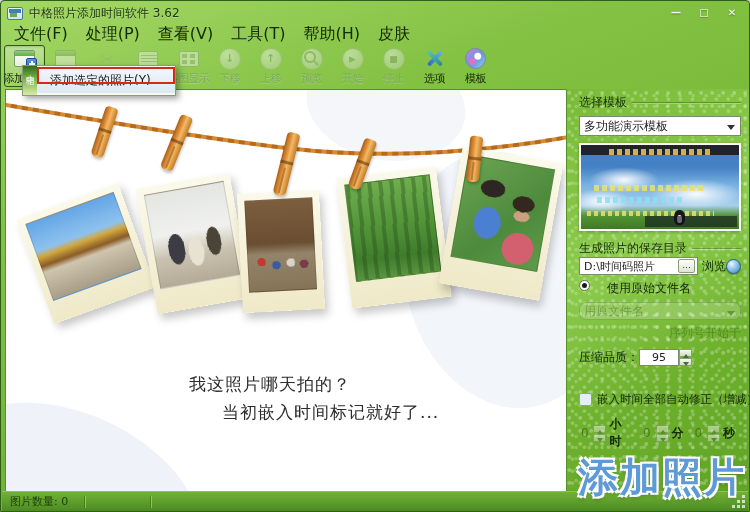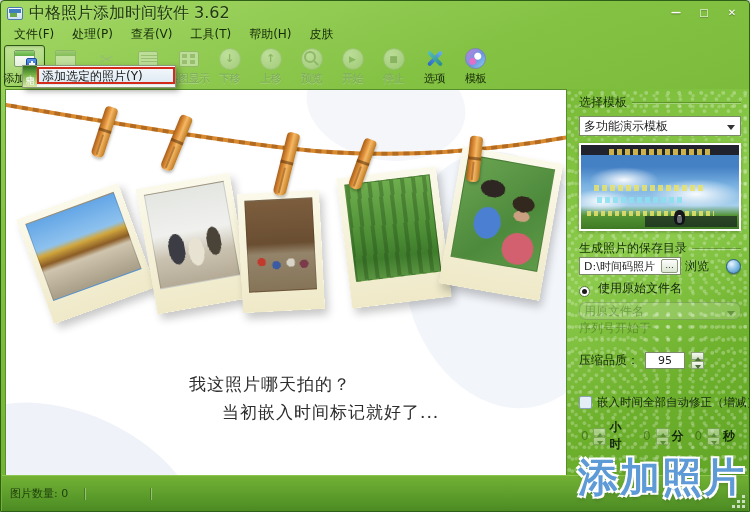--- a/index.html
+++ b/index.html
@@ -7,26 +7,26 @@
   .window{
     position:relative; width:750px; height:512px; overflow:hidden;
     border:1px solid #2f5e16; border-radius:4px 4px 0 0;
     background:linear-gradient(160deg,#a4d866 0%,#84c244 28%,#77b737 55%,#6aac2d 78%,#5d9f26 100%);
   }
   
   .titlebar{height:24px; display:flex; align-items:center; padding:0 6px; position:relative;}
   .app-icon{width:16px;height:13px;background:linear-gradient(#f8fbff,#cfe0f2);border:1px solid #4a7aa8;border-radius:2px;position:relative;margin-right:6px;}
   .app-icon::before{content:"";position:absolute;left:1px;top:1px;right:1px;height:4px;background:#3f7fc0;}
   .app-icon::after{content:"";position:absolute;left:2px;bottom:2px;width:7px;height:4px;background:#6aa84f;}
-  .title-text{font-size:16px;color:#20390f;text-shadow:0 1px 0 rgba(255,255,255,.25);}
+  .title-text{font-size:12px;color:#20390f;text-shadow:0 1px 0 rgba(255,255,255,.25);}
   .win-controls{position:absolute;right:6px;top:4px;display:flex;gap:6px;}
   .win-btn{width:22px;height:15px;display:flex;align-items:center;justify-content:center;color:#fff;font-size:10px;font-weight:bold;text-shadow:0 1px 1px rgba(0,0,0,.35);border-radius:2px;}
   
   .menubar{height:19px;display:flex;align-items:center;padding-left:4px;}
-  .menu-item{font-size:12px;color:#152a08;padding:1px 9px;cursor:default;}
+  .menu-item{font-size:16px;color:#152a08;padding:1px 9px;cursor:default;}
   
   .toolbar{height:44px;display:flex;align-items:flex-start;padding:1px 0 0 3px;}
   .tbtn{width:41px;display:flex;flex-direction:column;align-items:center;padding-top:1px;border:1px solid transparent;border-radius:3px;}
   .tbtn.active{border:1px solid #2c5a12;background:linear-gradient(rgba(255,255,255,.35),rgba(255,255,255,.08));box-shadow:inset 0 1px 2px rgba(0,0,0,.15);}
   .tlbl{font-size:11px;white-space:nowrap;margin-top:1px;letter-spacing:-0.5px;color:#142806;}
   .tbtn.dis .tlbl{color:#7fa863;text-shadow:0 1px 0 rgba(255,255,255,.25);}
   .ico{width:24px;height:23px;position:relative;display:flex;align-items:center;justify-content:center;}
   .ico-win{width:21px;height:17px;background:linear-gradient(#ffffff,#e6efdc);border:1px solid #7d9c6b;border-radius:2px;position:relative;}
   .ico-win::before{content:"";position:absolute;left:0;top:0;right:0;height:5px;background:linear-gradient(#8fd06f,#5fae42);border-radius:1px 1px 0 0;}
   .badge-plus{position:absolute;right:-3px;bottom:-3px;width:11px;height:11px;background:linear-gradient(#5a96e8,#2a62c0);border:1px solid #1c4a9a;border-radius:2px;}
@@ -49,21 +49,21 @@
   .ico-tools{position:relative;}
   .ico-tools::before,.ico-tools::after{content:"";position:absolute;left:10px;top:2px;width:4px;height:19px;border-radius:2px;}
   .ico-tools::before{background:linear-gradient(#6ab0e8,#2a6ac0);transform:rotate(45deg);}
   .ico-tools::after{background:linear-gradient(#58c0b8,#2a8a90);transform:rotate(-45deg);}
   .ico-palette{width:21px;height:21px;border-radius:50%;border:1px solid #7a86b0;background:radial-gradient(circle at 62% 38%,#ffffff 0 3px,transparent 4px),radial-gradient(circle at 35% 65%,#e070c8 0 3px,transparent 4px),linear-gradient(135deg,#b486e0 10%,#6a96e0 55%,#8ad0f0 100%);}
   
   .ctx-menu{position:absolute;left:21px;top:64px;width:154px;background:#f6f8f0;border:1px solid #8a9a7a;box-shadow:3px 3px 6px rgba(0,0,0,.35);display:flex;z-index:60;}
   .ctx-strip{width:14px;background:linear-gradient(180deg,#2e6e1c,#7ab648 45%,#d8eaa8);display:flex;justify-content:center;padding-top:2px;}
   .ctx-strip span{writing-mode:vertical-rl;font-size:9px;color:rgba(255,255,255,.95);letter-spacing:1px;}
   .ctx-items{flex:1;padding:2px 0;position:relative;}
-  .ctx-item{height:17px;display:flex;align-items:center;padding-left:5px;font-size:12px;color:#1a1a1a;white-space:nowrap;}
+  .ctx-item{height:25px;display:flex;align-items:center;padding-left:13px;font-size:12px;color:#1a1a1a;white-space:nowrap;}
   .ctx-item.hl{background:linear-gradient(#f2f7fb,#dcE8f2);}
   .red-box{position:absolute;left:0px;top:1px;width:138px;height:17px;border:2px solid #d42a1a;z-index:5;pointer-events:none;}
   
   .canvas{position:absolute;left:4px;top:88px;width:562px;height:437px;background:#ffffff;border:1px solid #578f2c;overflow:hidden;}
   .deco{position:absolute;background:#e9eef6;border-radius:50%;opacity:.75;}
   .deco.d1{left:-60px;bottom:-40px;width:260px;height:150px;transform:rotate(25deg);}
   .deco.d2{right:-40px;top:60px;width:200px;height:260px;transform:rotate(-15deg);opacity:.6;}
   .deco.d3{left:300px;top:-40px;width:160px;height:110px;transform:rotate(10deg);opacity:.5;}
   .rope-svg{position:absolute;left:0;top:0;}
   .pin{position:absolute;width:13px;height:52px;border-radius:4px 4px 5px 5px;background:linear-gradient(90deg,#a85e18 0%,#e89a42 40%,#f4b866 55%,#c07a22 100%);box-shadow:1px 2px 3px rgba(0,0,0,.25);z-index:5;}
@@ -108,45 +108,45 @@
   .pv-t{left:18%;top:4px;width:64%;background:repeating-linear-gradient(90deg,#e8cc52 0 5px,transparent 5px 8px);}
   .pv-m1{left:8%;top:48%;width:70%;background:repeating-linear-gradient(90deg,#e8e26a 0 5px,transparent 5px 8px);}
   .pv-m2{left:10%;top:62%;width:55%;background:repeating-linear-gradient(90deg,#8ae0f0 0 5px,transparent 5px 8px);}
   .pv-b{left:4%;bottom:13px;width:80%;background:repeating-linear-gradient(90deg,#e8e26a 0 4px,transparent 4px 7px);height:5px;}
   .pv-cap{position:absolute;right:2px;bottom:2px;width:58%;height:11px;background:rgba(15,18,28,.6);}
   .pv-penguin{position:absolute;right:34%;bottom:4px;width:11px;height:15px;background:#16161c;border-radius:45% 45% 40% 40%;}
   .pv-penguin::before{content:"";position:absolute;left:3px;top:5px;width:5px;height:8px;background:#f0f0e8;border-radius:50% 50% 40% 40%;}
   .path-row{display:flex;align-items:center;gap:4px;}
   .path-input{flex:1;height:18px;background:#fff;border:1px solid #7a8a6a;display:flex;align-items:center;font-size:11px;color:#222;padding:0 2px 0 4px;position:relative;}
   .more-btn{width:17px;height:14px;background:linear-gradient(#fdfdfd,#dce6d2);border:1px solid #8a9a7a;border-radius:2px;font-size:9px;line-height:10px;text-align:center;color:#333;margin-left:auto;}
-  .browse{font-size:12px;color:#173208;display:flex;align-items:center;gap:17px;white-space:nowrap;}
+  .browse{font-size:12px;color:#173208;display:flex;align-items:center;gap:0;white-space:nowrap;}
   .browse-icon{width:15px;height:15px;border-radius:50%;background:radial-gradient(circle at 35% 30%,#eaf6ff,#7ab8e0 55%,#3a7ab0);border:1px solid #2a5a80;box-shadow:0 1px 1px rgba(0,0,0,.3);}
-  .radio-row{margin-top:5px;display:flex;align-items:flex-end;gap:8px;font-size:12px;color:#14280a;white-space:nowrap;}
+  .radio-row{margin-top:5px;display:flex;align-items:flex-start;gap:17px;font-size:12px;color:#14280a;white-space:nowrap;}
   .radio{width:11px;height:11px;border-radius:50%;background:#fff;border:1px solid #5a7a4a;position:relative;flex:none;}
   .radio.sel::after{content:"";position:absolute;left:2px;top:2px;width:5px;height:5px;border-radius:50%;background:#1a1a1a;}
   .radio.dis{background:#dde8d4;}
-  .dis-label{font-size:12px;color:rgba(25,55,12,.35);}
-  .quality-row{margin-top:15px;display:flex;align-items:center;gap:6px;font-size:12px;color:#14280a;}
+  .dis-label{margin-top:5px;font-size:12px;color:rgba(25,55,12,.35);text-align:right;}
+  .quality-row{margin-top:7px;display:flex;align-items:center;font-size:12px;color:#14280a;}
   .spinbox{width:40px;height:17px;background:#fff;border:1px solid #7a8a6a;font-size:11px;color:#222;display:flex;align-items:center;justify-content:center;}
   .spin{display:flex;flex-direction:column;gap:1px;}
   .spin i{width:13px;height:8px;background:linear-gradient(#f6faf2,#cfdfc2);border:1px solid #8aa078;display:block;position:relative;}
   .spin i::after{content:"";position:absolute;left:3px;border:3px solid transparent;}
   .spin .up::after{top:1px;border-bottom:4px solid #4a6a3a;}
   .spin .dn::after{top:3px;border-top:4px solid #4a6a3a;}
   .spin.dim{opacity:.5;}
   .chk-row{margin-top:26px;display:flex;align-items:center;gap:5px;font-size:11.5px;color:#14280a;white-space:nowrap;}
   .checkbox{width:13px;height:13px;background:#e4eef6;border:1px solid #8aa0b4;border-radius:2px;flex:none;}
   .time-row{margin-top:9px;display:flex;align-items:center;gap:3px;font-size:12px;color:#14280a;}
   .tval{width:12px;color:rgba(25,55,12,.45);text-align:center;}
   .tlabel{font-weight:bold;margin-right:6px;}
   
   .watermark{position:absolute;right:3px;bottom:6px;z-index:70;font-size:40px;font-weight:bold;letter-spacing:2px;color:#5e9ad6;
     text-shadow:-2px -2px 0 #fff,2px -2px 0 #fff,-2px 2px 0 #fff,2px 2px 0 #fff,0 3px 4px rgba(0,0,0,.25);white-space:nowrap;}
   
-  .statusbar{position:absolute;left:1px;right:1px;bottom:0;height:36px;border-top:1px solid #8cc64e;
+  .statusbar{position:absolute;left:1px;right:1px;bottom:0;height:20px;border-top:1px solid #8cc64e;
     background:linear-gradient(#72b134,#579729 70%,#4c8a22);display:flex;align-items:center;font-size:11px;color:#1d3d0c;padding-left:8px;}
   .sb-div{width:2px;height:12px;border-left:1px solid #477f1d;border-right:1px solid rgba(255,255,255,.35);margin-left:16px;}
   .sb-div.far{margin-left:64px;}
   .grip{position:absolute;right:2px;bottom:2px;width:13px;height:13px;}
   .grip::before{content:"";position:absolute;right:1px;bottom:1px;width:3px;height:3px;background:rgba(255,255,255,.7);
     box-shadow:-5px 0 0 rgba(255,255,255,.7),-10px 0 0 rgba(255,255,255,.7),0 -5px 0 rgba(255,255,255,.7),-5px -5px 0 rgba(255,255,255,.7),0 -10px 0 rgba(255,255,255,.7);}
 </style>
 </head>
 <body>
 

